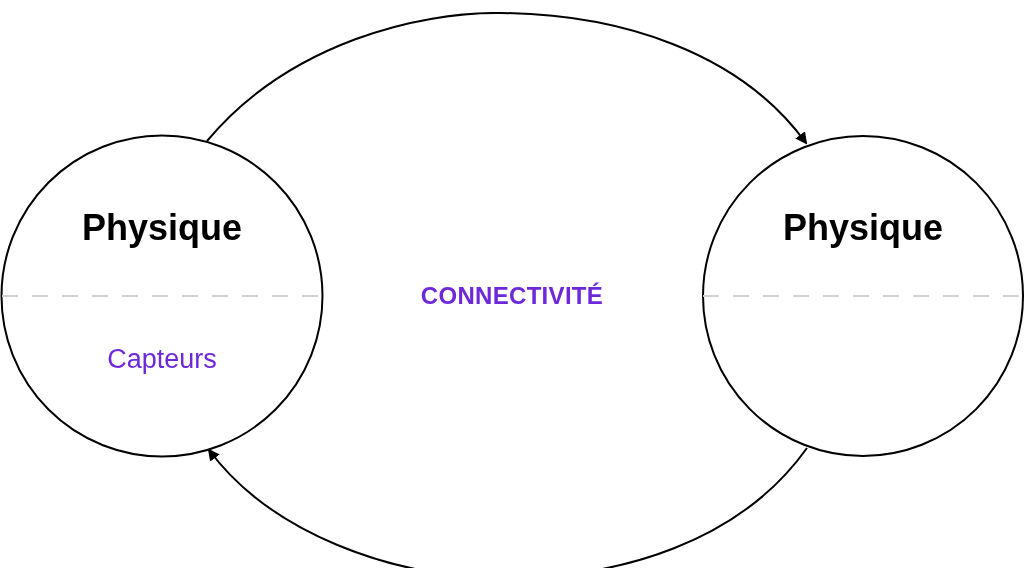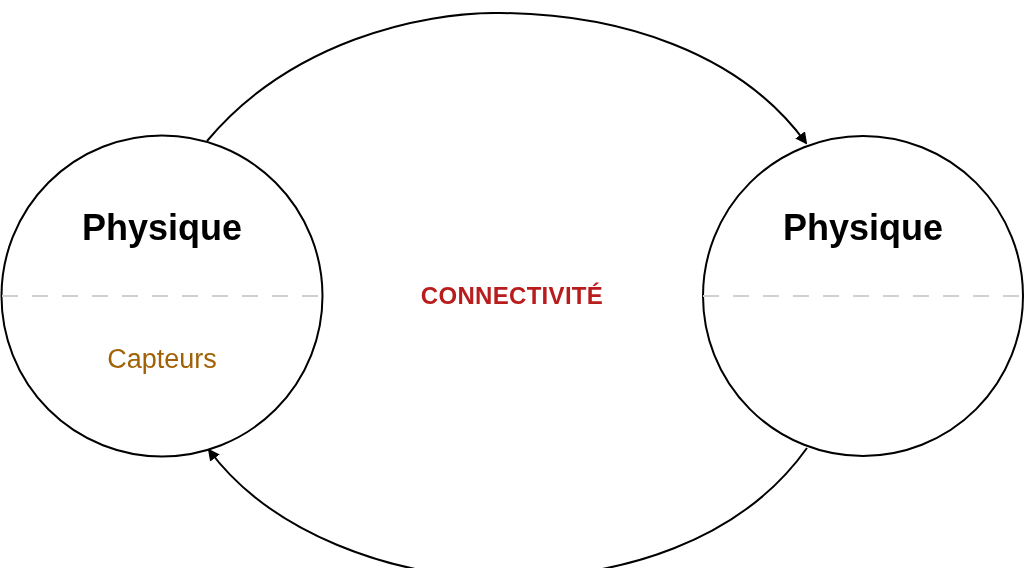--- a/index.html
+++ b/index.html
@@ -28,21 +28,21 @@
     }
     .title {
       font-weight: bold;
       font-size: 36px;
       color: #000000;
       line-height: 40px;
     }
     .subtitle {
       font-weight: normal;
       font-size: 27px;
-      color: #a16207;
+      color: #6d28d9;
       line-height: 32px;
     }
     .center-label {
       font-weight: bold;
       font-size: 24px;
       line-height: 28px;
       letter-spacing: 0.3px;
     }
   </style>
 </head>
@@ -68,14 +68,14 @@
   </svg>
 
   
   <div class="label title" style="left:2px; width:320px; top:196px;">Physique</div>
   <div class="label subtitle" style="left:2px; width:320px; top:331px;">Capteurs</div>
 
   
   <div class="label title" style="left:703px; width:320px; top:196px;">Physique</div>
 
   
-  <div class="label center-label" style="left:352px; width:320px; top:270px; color:#b91c1c;">CONNECTIVITÉ</div>
+  <div class="label center-label" style="left:352px; width:320px; top:270px; color:#6d28d9;">CONNECTIVITÉ</div>
 </div>
 
 </body></html>

